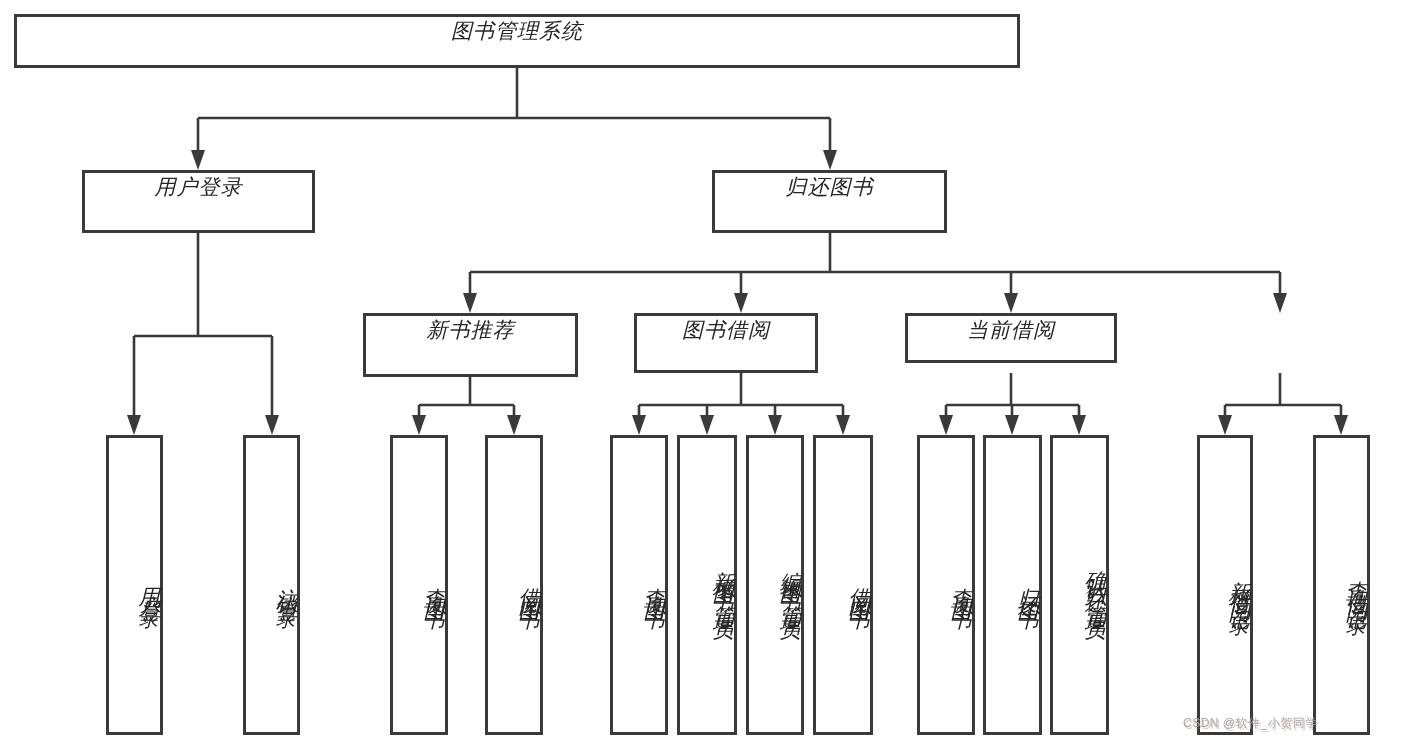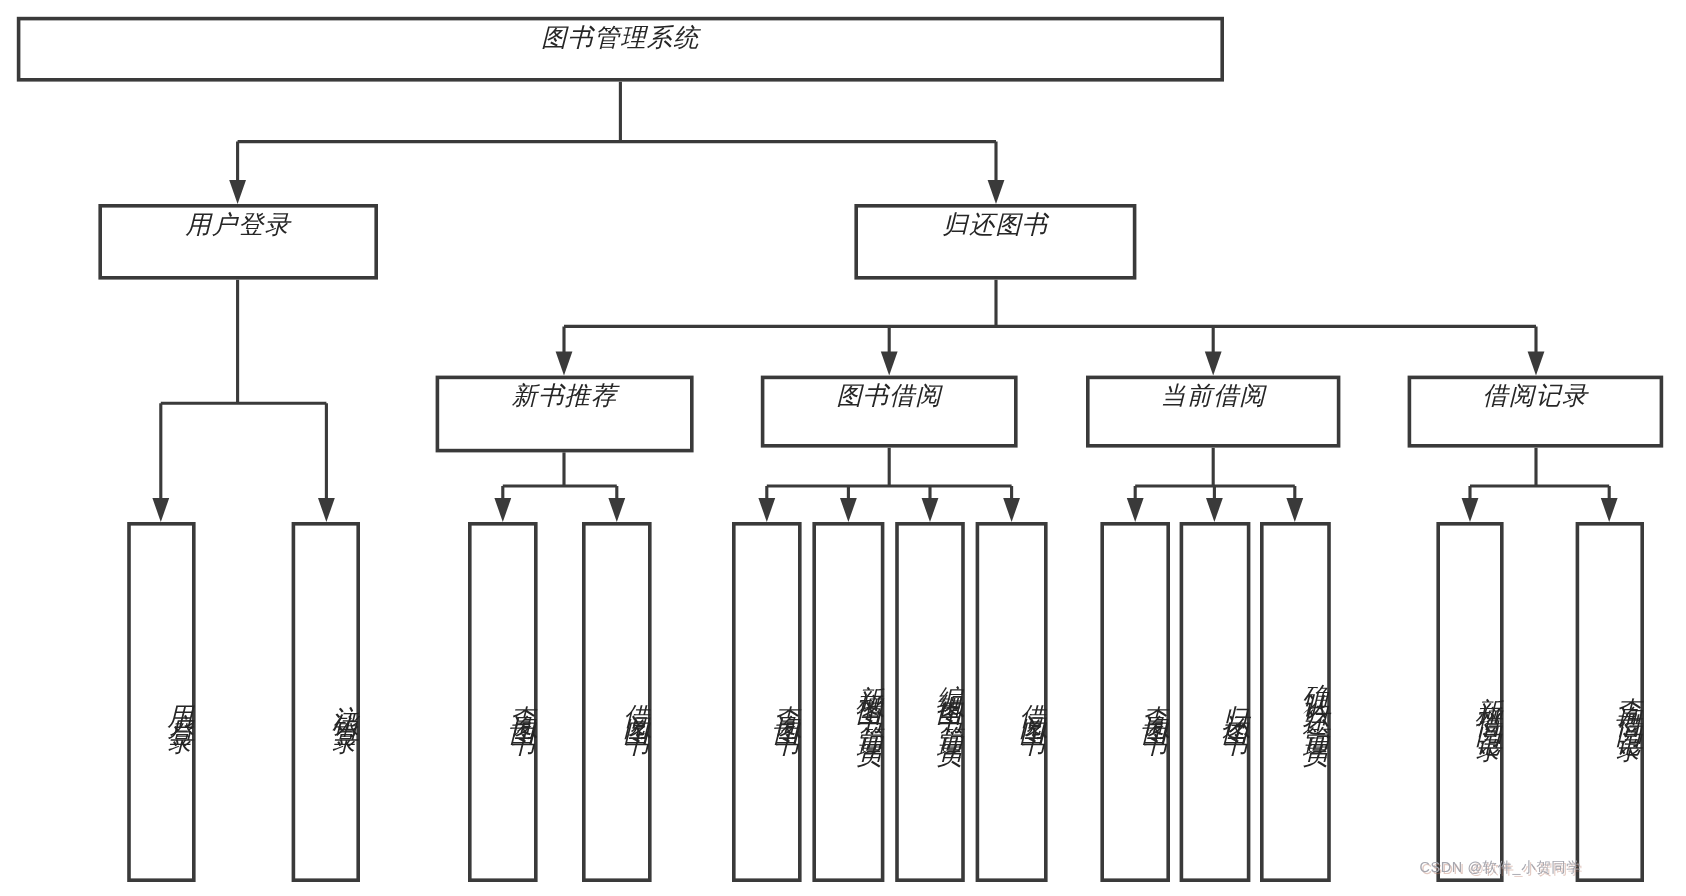--- a/index.html
+++ b/index.html
@@ -107,28 +107,25 @@
   <div class="node" style="left:82px;top:170px;width:233px;height:63px">
     <span>用户登录</span>
   </div>
   <div class="node" style="left:712px;top:170px;width:235px;height:63px">
     <span>归还图书</span>
   </div>
 
   <div class="node" style="left:363px;top:313px;width:215px;height:64px">
     <span>新书推荐</span>
   </div>
-  <div class="node" style="left:634px;top:313px;width:214px;height:60px">
+  <div class="node" style="left:634px;top:313px;width:184px;height:60px">
     <span>图书借阅</span>
   </div>
-  <div class="node" style="left:905px;top:313px;width:212px;height:60px">
+  <div class="node" style="left:905px;top:313px;width:212px;height:50px">
     <span>当前借阅</span>
-  </div>
-  <div class="node" style="left:1173px;top:313px;width:213px;height:60px">
-    <span>借阅记录</span>
   </div>
 
   <div class="node leaf" style="left:106px;top:435px;width:57px;height:300px">
     <span>用户登录</span>
   </div>
   <div class="node leaf" style="left:243px;top:435px;width:57px;height:300px">
     <span>注销登录</span>
   </div>
 
   <div class="node leaf" style="left:390px;top:435px;width:58px;height:300px">

